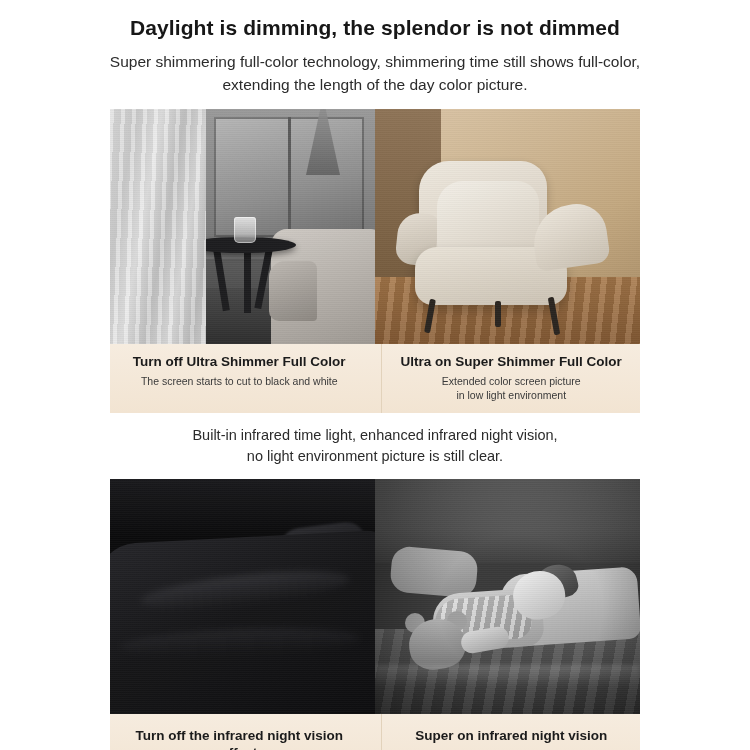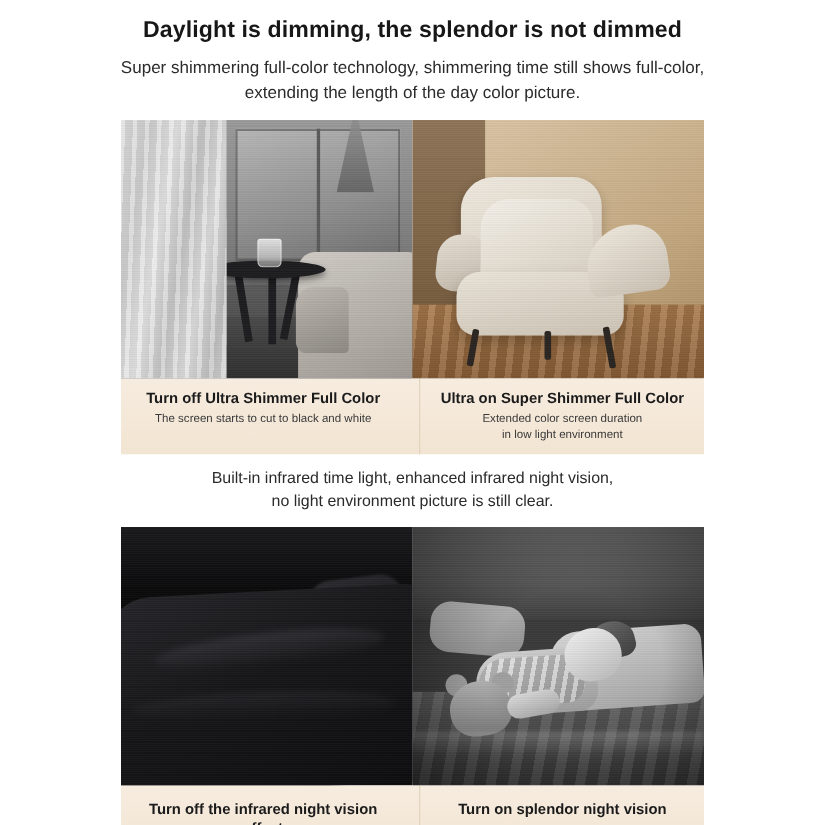--- a/index.html
+++ b/index.html
@@ -447,21 +447,21 @@
     </div>
 
     <div class="caption-row">
       <div class="cap">
         <div class="t">Turn off Ultra Shimmer Full Color</div>
         <div class="s">The screen starts to cut to black and white</div>
       </div>
       <div class="cap">
         <div class="t">Ultra on Super Shimmer Full Color</div>
         <div class="s">
-          <div>Extended color screen duration</div>
+          <div>Extended color screen picture</div>
           <div>in low light environment</div>
         </div>
       </div>
     </div>
   </div>
 
   <div class="mid-text">
     <div>Built-in infrared time light, enhanced infrared night vision,</div>
     <div>no light environment picture is still clear.</div>
   </div>
@@ -497,18 +497,18 @@
         <div class="grain"></div>
       </div>
 
     </div>
 
     <div class="caption-row single">
       <div class="cap">
         <div class="t">Turn off the infrared night vision effect</div>
       </div>
       <div class="cap">
-        <div class="t">Turn on splendor night vision</div>
+        <div class="t">Super on infrared night vision</div>
       </div>
     </div>
   </div>
 
 </div>
 
 </body></html>

